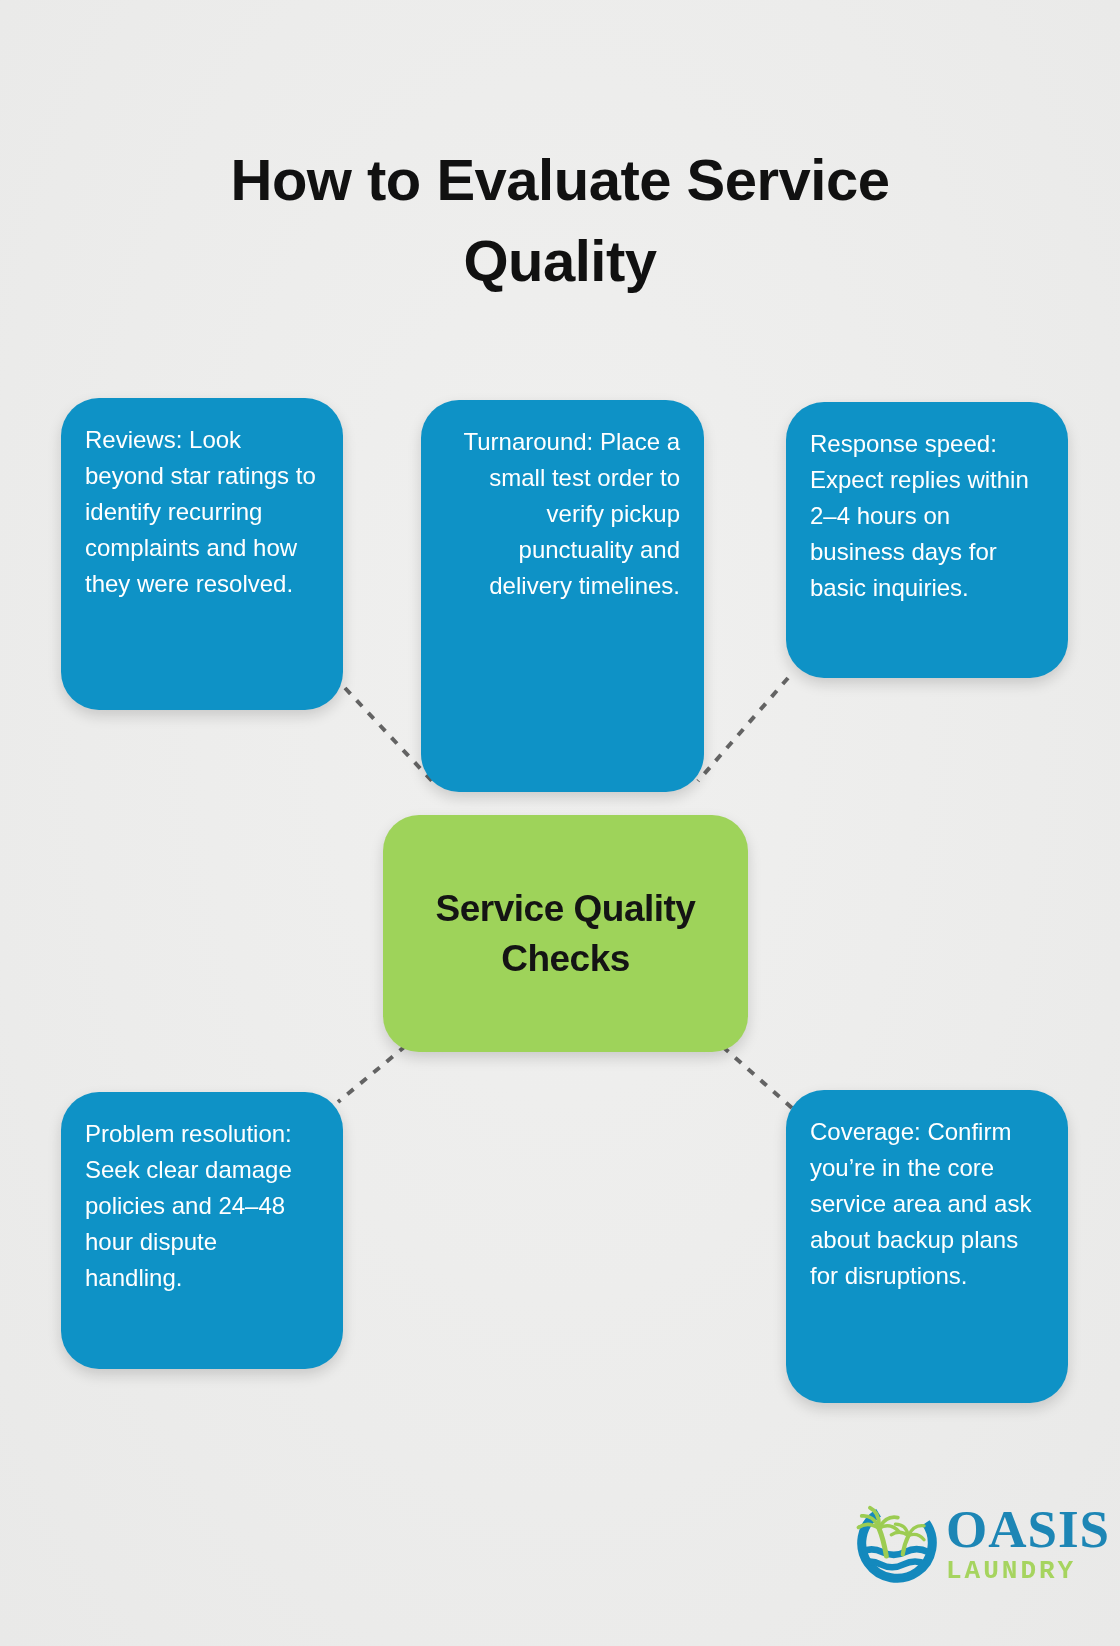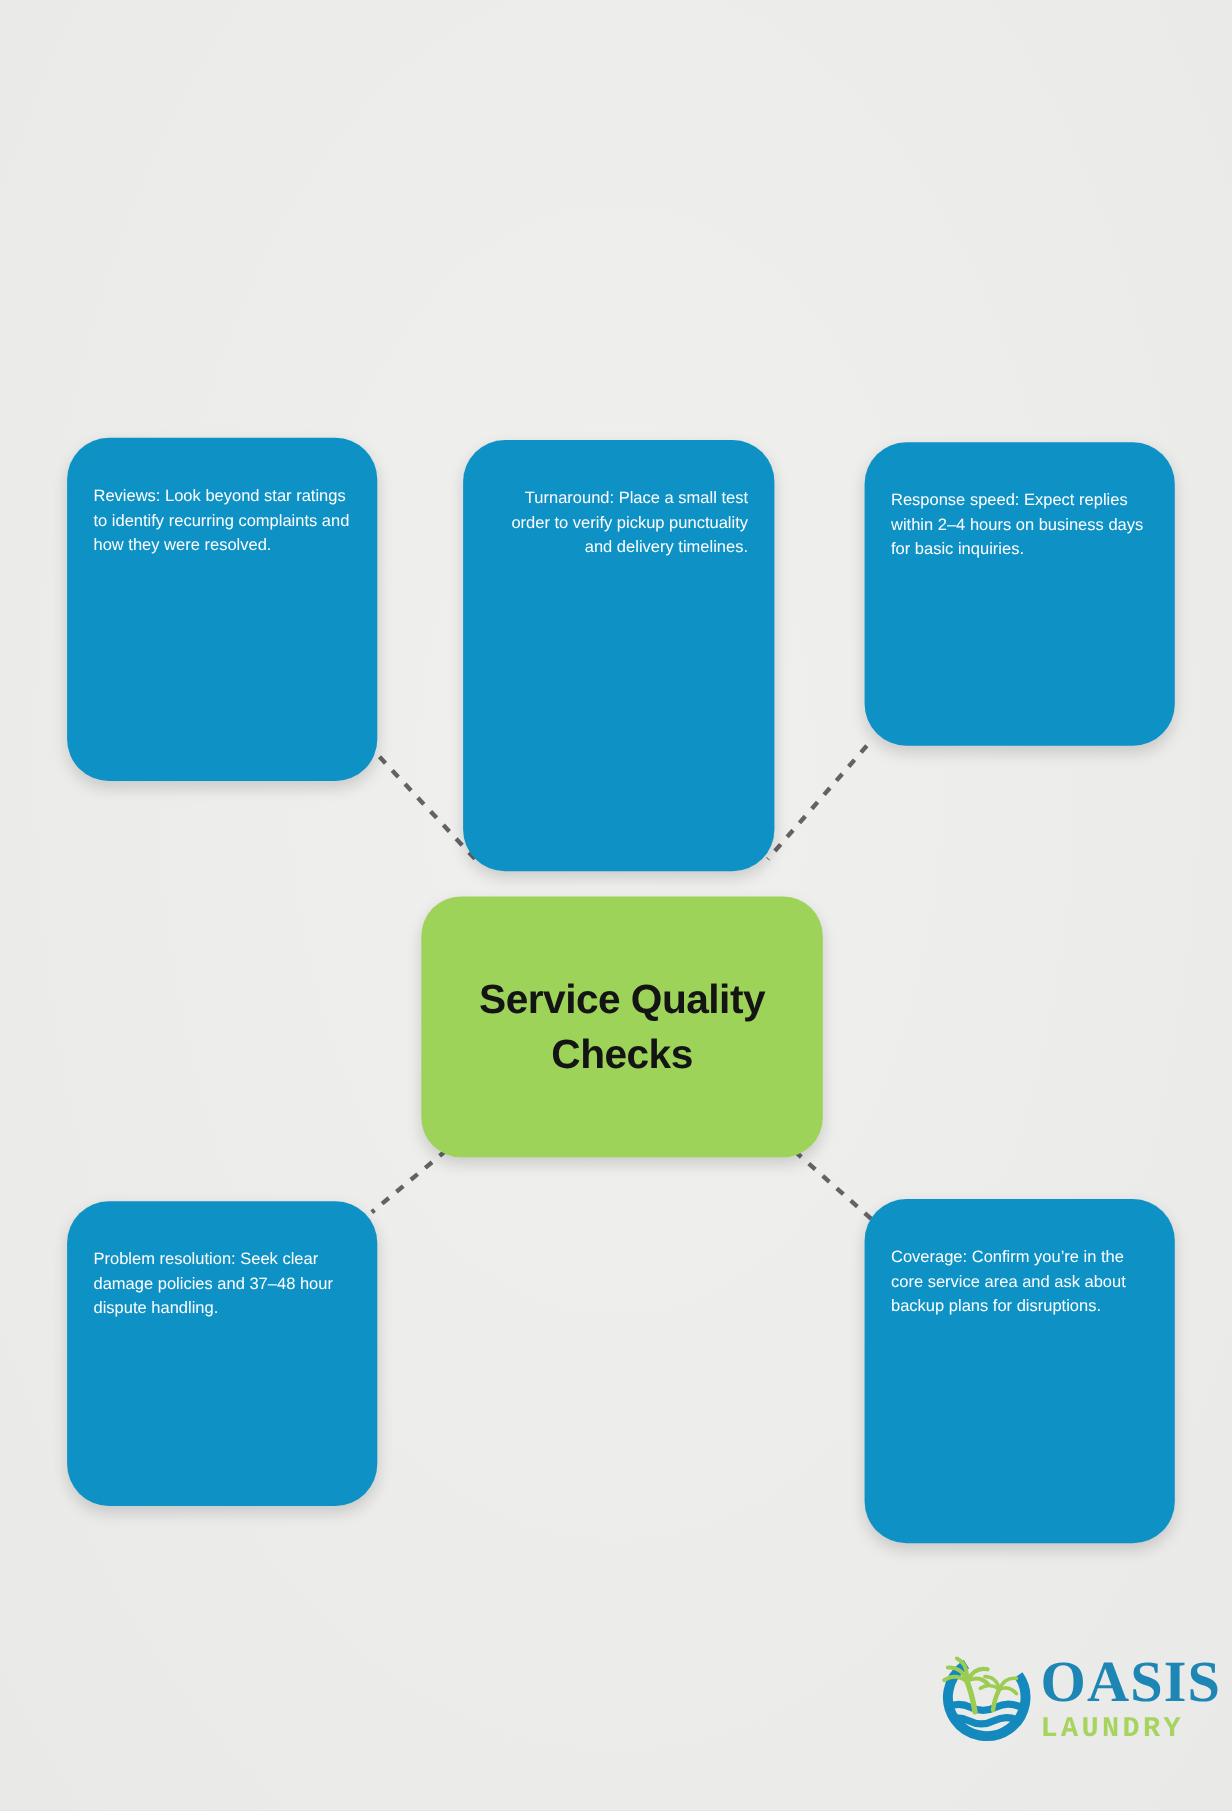--- a/index.html
+++ b/index.html
@@ -28,22 +28,22 @@
   }
   .connectors{
     position:absolute;top:0;left:0;z-index:1;
   }
   .node{
     position:absolute;
     background:#0E92C6;
     color:#ffffff;
     border-radius:38px;
     box-sizing:border-box;
-    padding:42px 24px;
-    font-size:15px;
+    padding:24px 24px;
+    font-size:24px;
     line-height:1.5;
     box-shadow:0 6px 14px rgba(0,0,0,0.15);
     z-index:2;
   }
   .node-reviews           {left:61px;  top:398px;  width:282px; height:312px;}
   .node-turnaround        {left:421px; top:400px;  width:283px; height:392px;text-align:right;}
   .node-response-speed    {left:786px; top:402px;  width:282px; height:276px;}
   .node-problem-resolution{left:61px;  top:1092px; width:282px; height:277px;}
   .node-coverage          {left:786px; top:1090px; width:282px; height:313px;}
   .center-node{
@@ -92,20 +92,21 @@
     margin-top:2px;
     color:#A6D45F;
     letter-spacing:3px;
   }
 </style>
 </head>
 <body>
 
 <div class="canvas">
 
+  <h1 class="title">How to Evaluate Service Quality</h1>
 
   <svg class="connectors" width="1120" height="1646" viewBox="0 0 1120 1646">
     <g stroke="#636363" stroke-width="4" stroke-dasharray="8 9" fill="none">
       <line x1="345" y1="688" x2="432" y2="781"></line>
       <line x1="564" y1="716" x2="564" y2="783"></line>
       <line x1="788" y1="678" x2="698" y2="781"></line>
       <line x1="432" y1="1024" x2="338" y2="1102"></line>
       <line x1="697" y1="1024" x2="792" y2="1108"></line>
     </g>
   </svg>
@@ -116,21 +117,21 @@
 
   <div class="node node-turnaround">
     <span>Turnaround: Place a small test order to verify pickup punctuality and delivery timelines.</span>
   </div>
 
   <div class="node node-response-speed">
     <span>Response speed: Expect replies within 2–4 hours on business days for basic inquiries.</span>
   </div>
 
   <div class="node node-problem-resolution">
-    <span>Problem resolution: Seek clear damage policies and 37–48 hour dispute handling.</span>
+    <span>Problem resolution: Seek clear damage policies and 24–48 hour dispute handling.</span>
   </div>
 
   <div class="node node-coverage">
     <span>Coverage: Confirm you’re in the core service area and ask about backup plans for disruptions.</span>
   </div>
 
   <div class="center-node">
     <span class="center-label">Service Quality Checks</span>
   </div>
 

